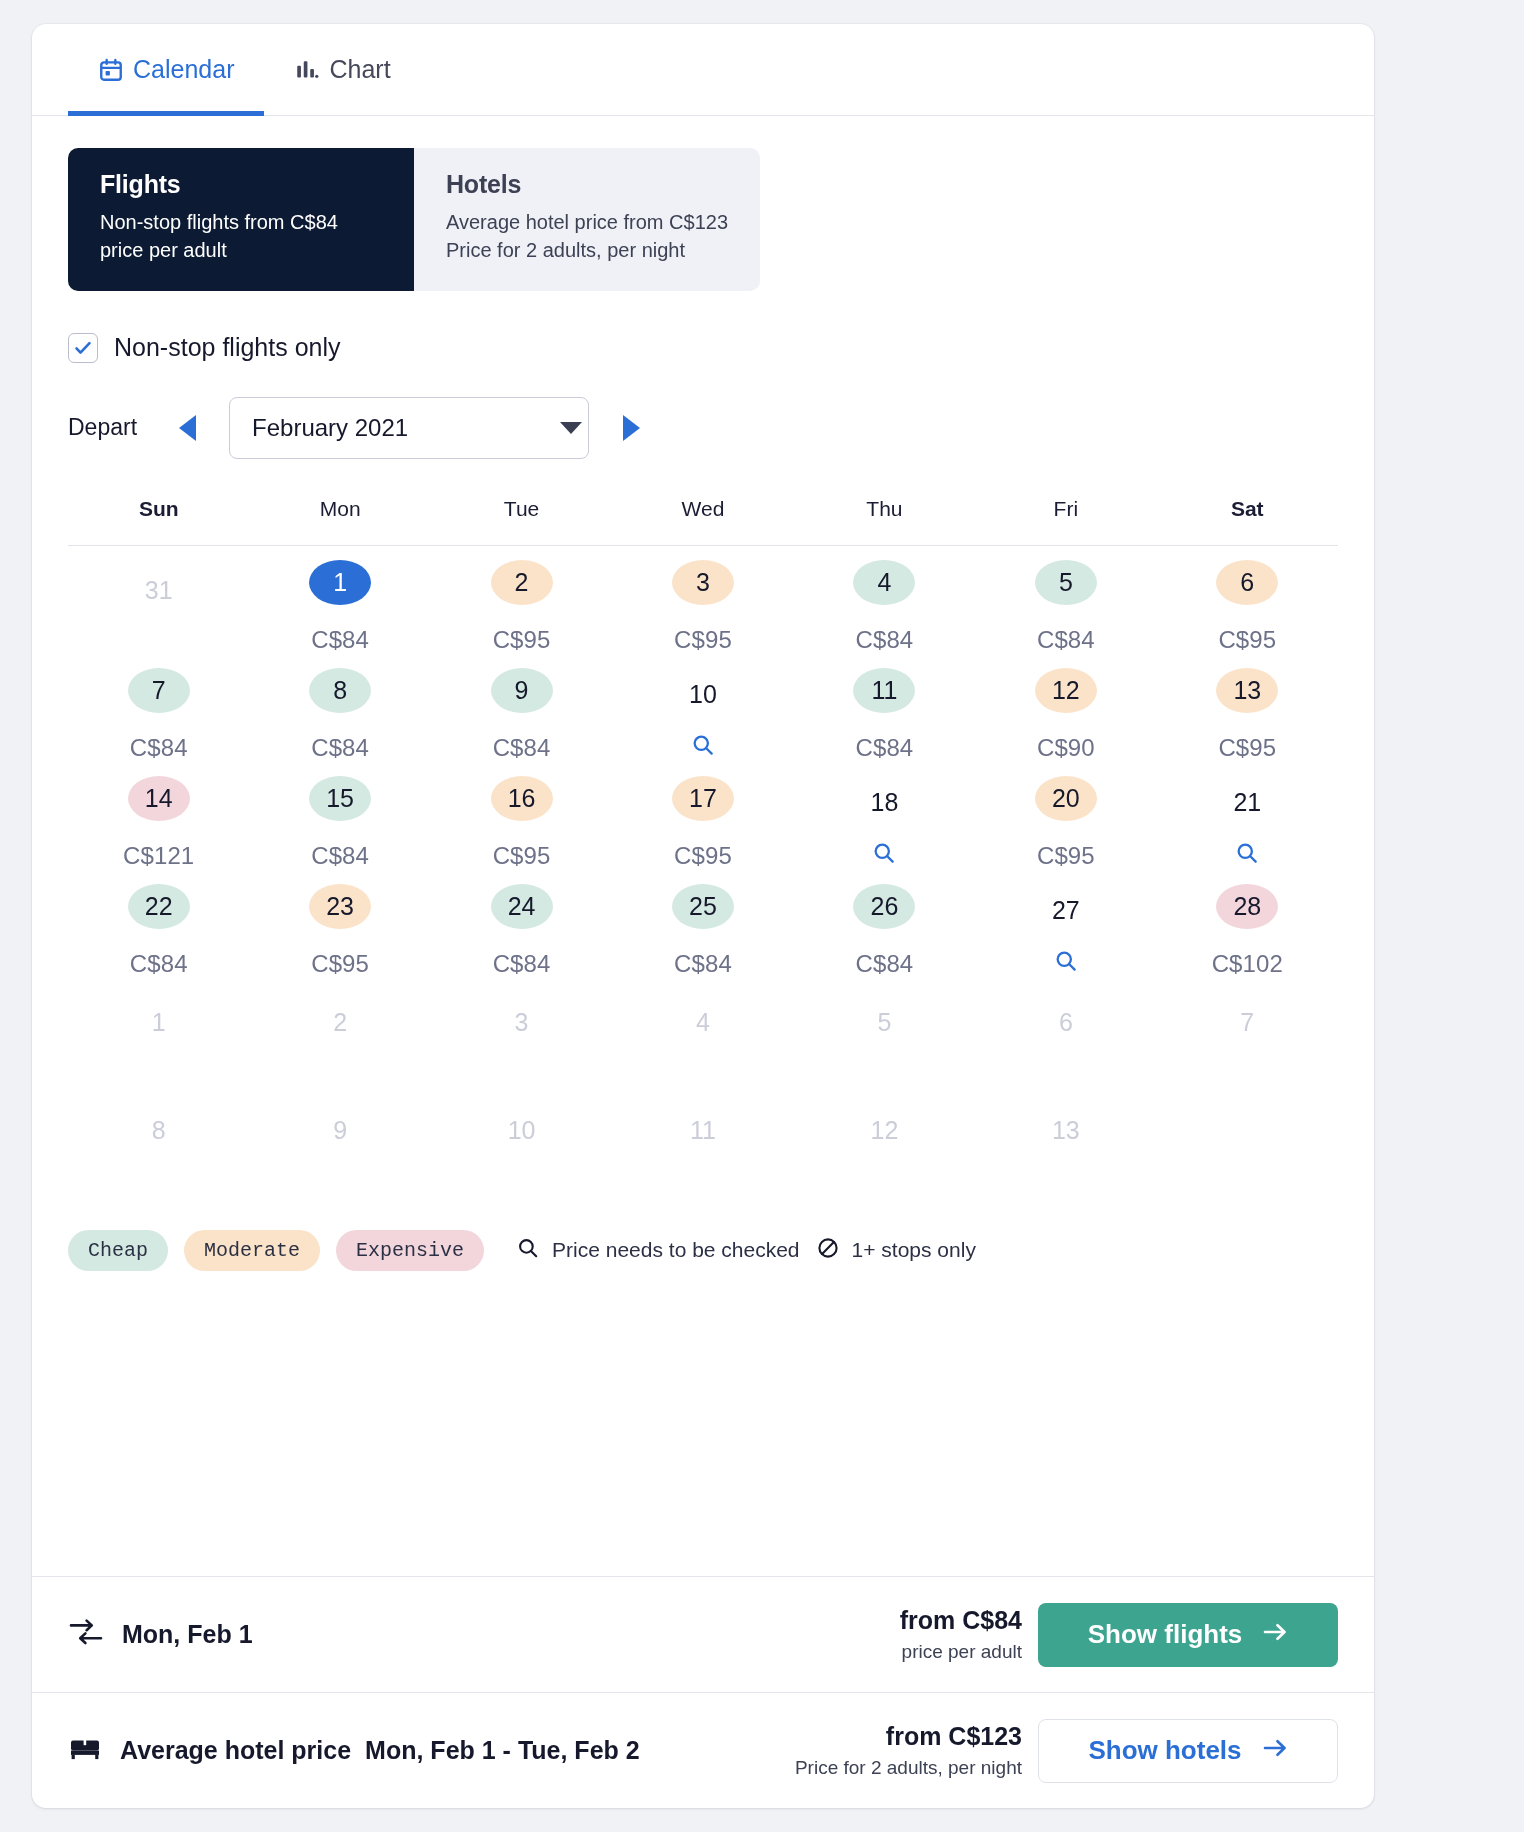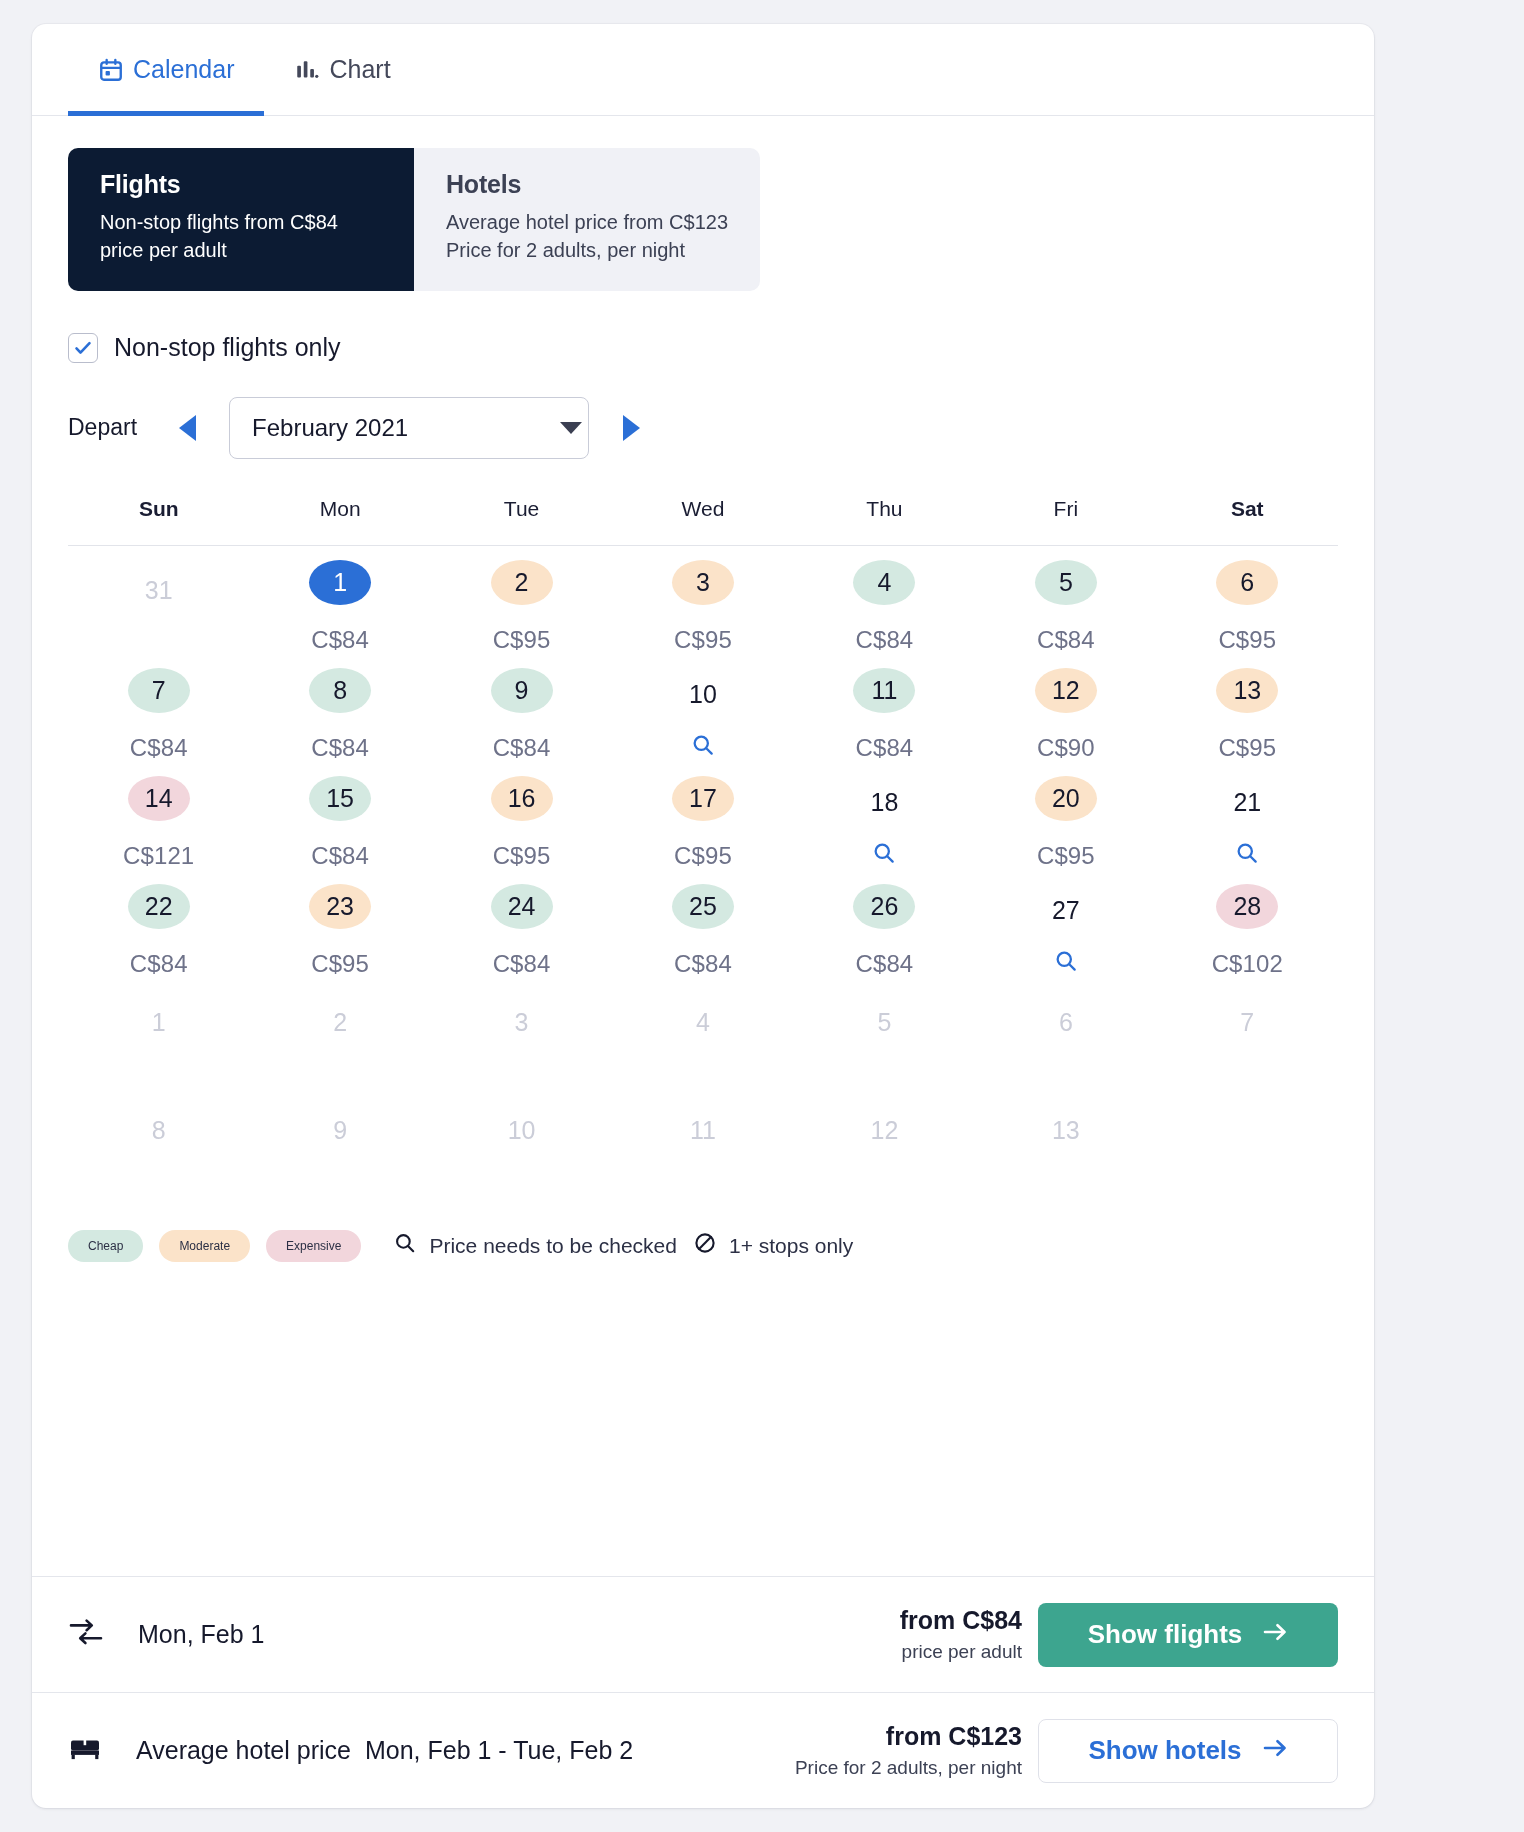--- a/index.html
+++ b/index.html
@@ -182,46 +182,48 @@
   .legend {
     display: flex;
     align-items: center;
     gap: 0;
     padding: 36px 0 34px 0;
     border-top: 0;
   }
   .legchip {
     border-radius: 999px;
     padding: 9px 20px;
-    font-size: 12px;
+    font-size: 20px;
     color: #2c3045;
     margin-right: 16px;
+    font-family: Liberation Mono, monospace;
   }
   .legchip.cheap     { background: #d4e9e1; }
   .legchip.moderate  { background: #fbe3c9; }
   .legchip.expensive { background: #f2d6dc; }
   .legitem {
     display: flex; align-items: center; gap: 12px;
     font-size: 21px; color: #2c3045;
     margin-left: 16px;
   }
 
   
   .frow {
     display: flex;
     align-items: center;
     padding: 0 36px;
     height: 116px;
     border-top: 1px solid #e4e6ec;
     flex: 0 0 auto;
   }
   .frow .left {
-    display: flex; align-items: center; gap: 34px;
+    display: flex; align-items: center; gap: 18px;
     font-size: 25px; color: #16192c;
     flex: 1 1 auto;
+    font-weight: bold;
   }
   .frow .price-block {
     text-align: right;
     margin-right: 16px;
   }
   .frow .price-main { font-size: 25px; font-weight: bold; color: #16192c; }
   .frow .price-sub { font-size: 19px; color: #3c4154; margin-top: 6px; }
   .btn-green {
     background: #3da58f;
     color: #ffffff;

